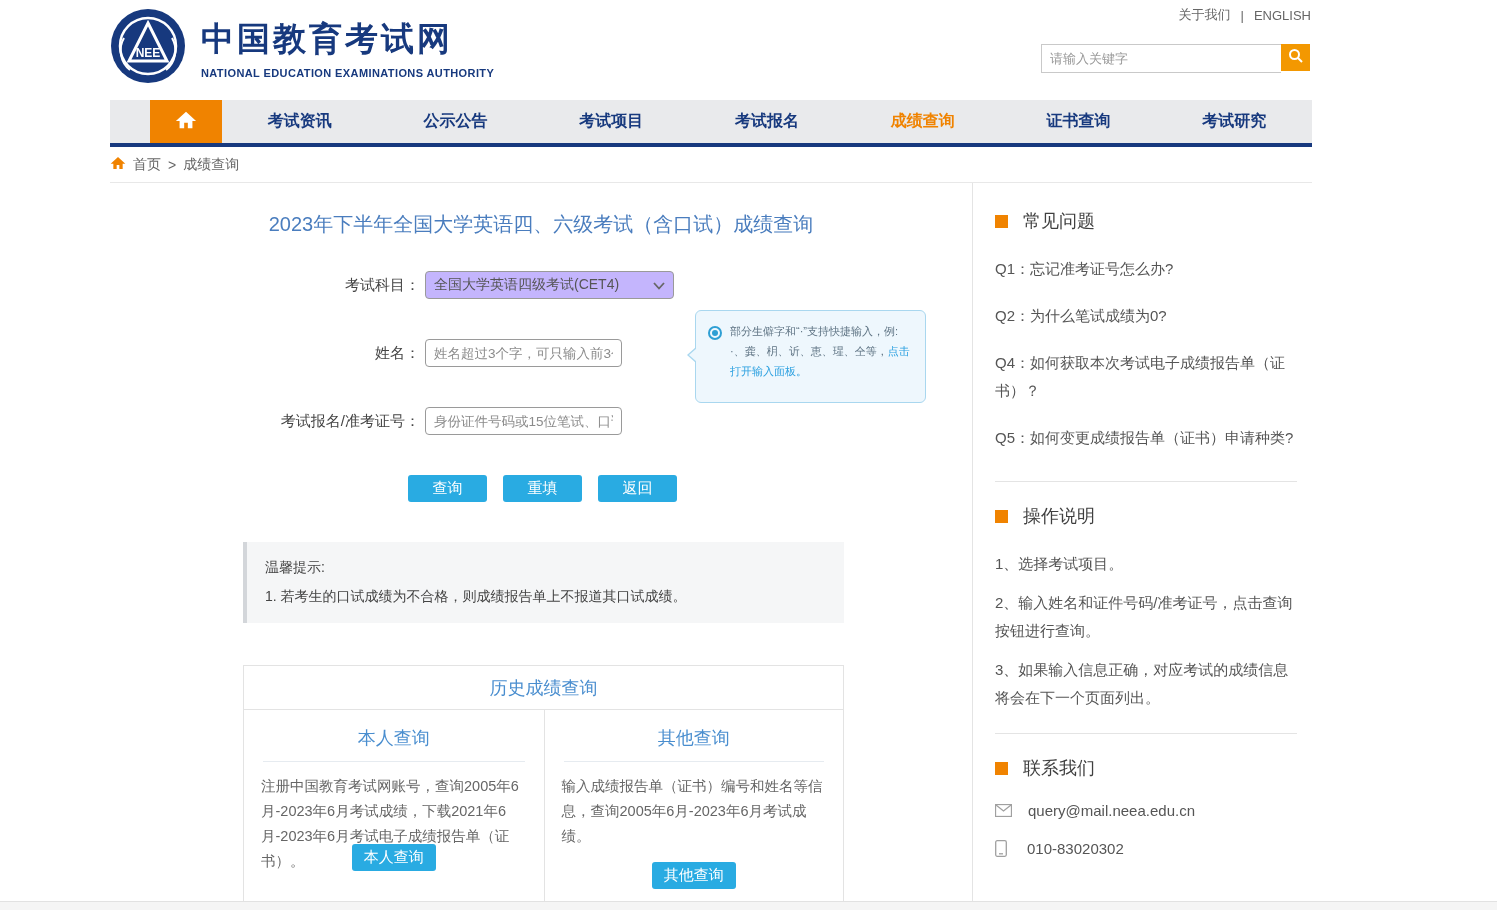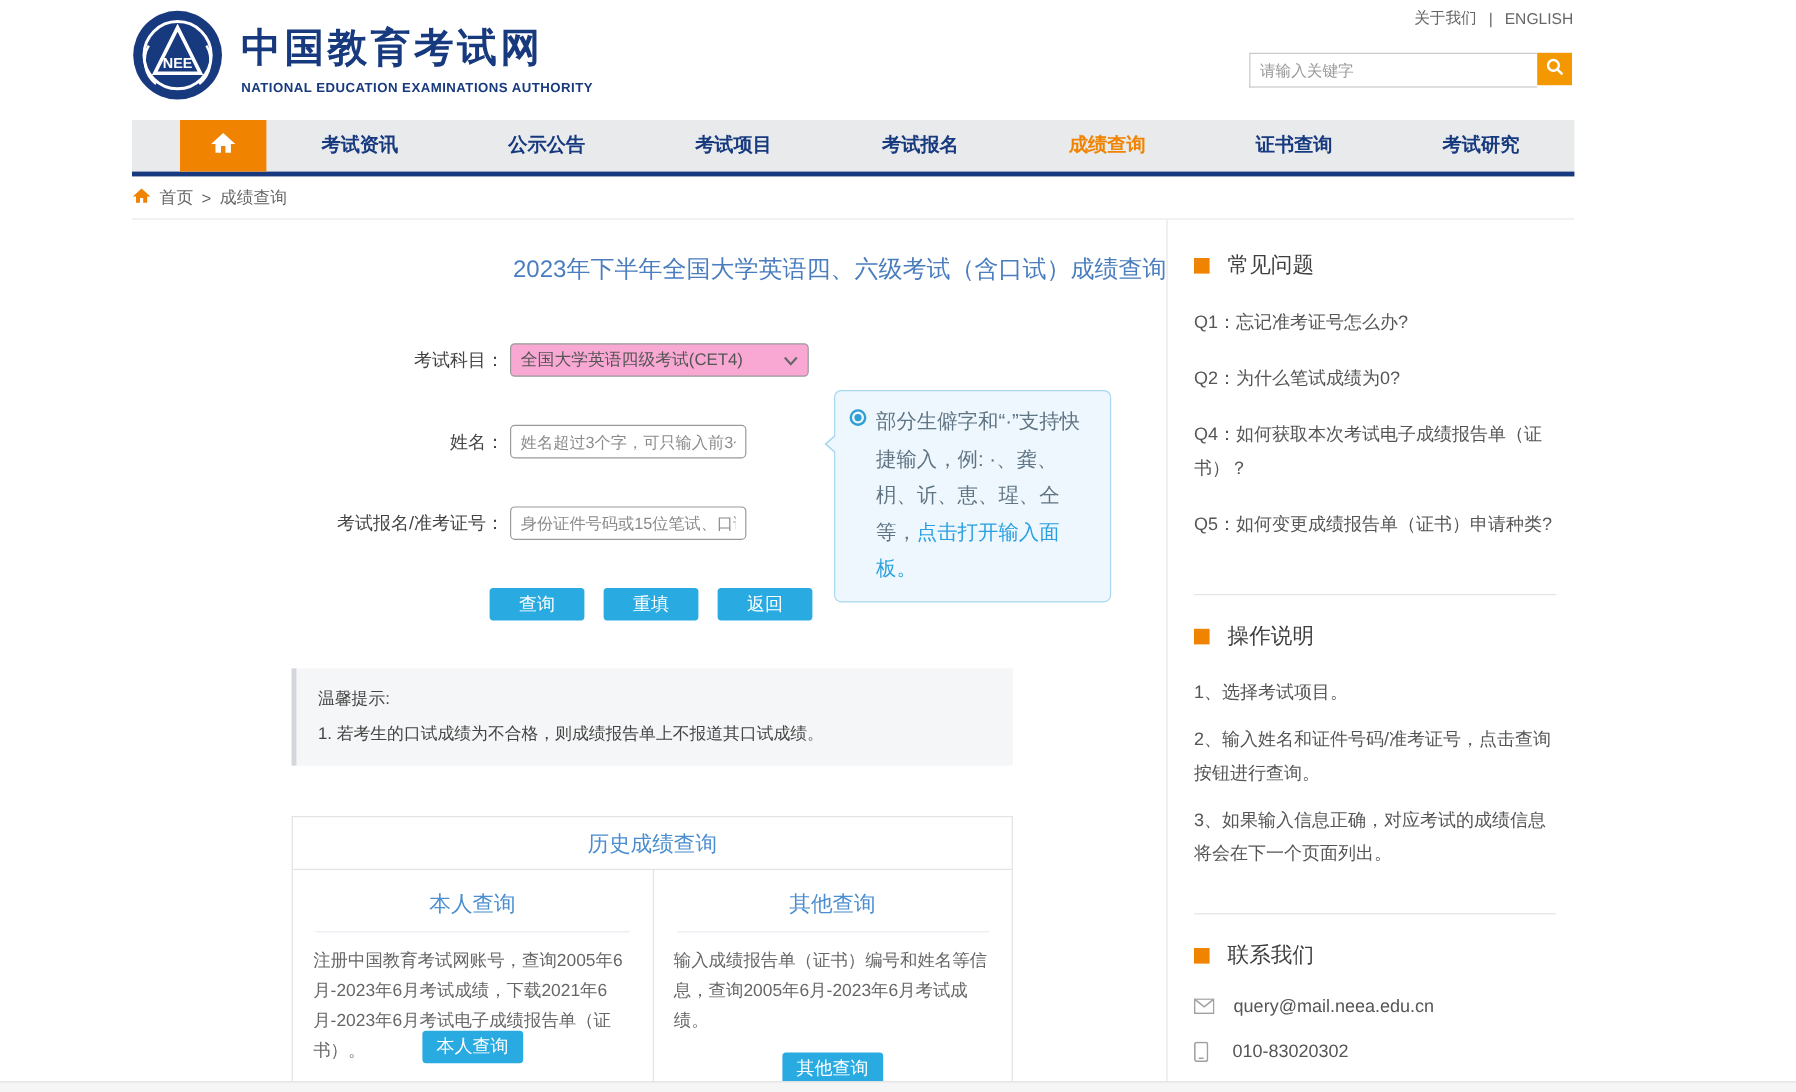--- a/index.html
+++ b/index.html
@@ -35,36 +35,36 @@
   
   .breadcrumb { margin-left:110px; width:1202px; height:36px; display:flex; align-items:center;
     gap:7px; font-size:14px; color:#666; border-bottom:1px solid #e8e8e8; }
   .breadcrumb .lnk { cursor:pointer; }
 
   
   .main { margin-left:110px; width:1202px; display:flex; height:720px; }
   .main-left { width:863px; border-right:1px solid #e4e4e4; padding-top:28px; }
   .main-right { width:338px; padding:26px 14px 0 22px; }
 
-  .page-title { text-align:right; color:#4a7dbe; font-size:20px; margin-bottom:48px; }
+  .page-title { text-align:center; color:#4a7dbe; font-size:20px; margin-bottom:33px; }
 
   
   .form { position:relative; }
   .form-row { display:flex; align-items:center; margin-bottom:40px; position:relative; }
   .form-label { width:310px; text-align:right; font-size:15px; color:#444; margin-right:5px; }
   .select-box { width:249px; height:28px; border:1px solid #9a9a9a; border-radius:4px;
     display:flex; align-items:center; justify-content:space-between; padding:0 8px;
-    font-size:14px; color:#555; cursor:pointer; background:#f9a8d4; }
+    font-size:14px; color:#555; cursor:pointer; background:#c4b5fd; }
   .text-input { width:197px; height:28px; border:1px solid #9a9a9a; border-radius:4px;
     padding:0 8px; font-size:13.5px; color:#555; outline:none; }
   .text-input::placeholder { color:#8b8b8b; }
 
   .tooltip { position:absolute; left:585px; top:-29px; width:231px; background:#eef7fd;
-    border:1px solid #a9d7ef; border-radius:6px; padding:11px 12px 11px 12px;
-    font-size:17px; line-height:1.8; color:#5f7484; display:flex; gap:8px; }
+    border:1px solid #a9d7ef; border-radius:6px; padding:11px 12px 21px 12px;
+    font-size:11px; line-height:1.8; color:#5f7484; display:flex; gap:8px; }
   .tooltip .arrow-b { position:absolute; left:-9px; top:36px; width:0; height:0;
     border-top:8px solid transparent; border-bottom:8px solid transparent; border-right:9px solid #a9d7ef; }
   .tooltip .arrow-f { position:absolute; left:-7px; top:37px; width:0; height:0;
     border-top:7px solid transparent; border-bottom:7px solid transparent; border-right:8px solid #eef7fd; }
   .radio { flex:0 0 14px; width:14px; height:14px; border:2px solid #2e9fd4; border-radius:50%;
     margin-top:4px; position:relative; }
   .radio::after { content:""; position:absolute; left:2px; top:2px; width:6px; height:6px;
     border-radius:50%; background:#2e9fd4; }
   .tooltip .link { color:#2ba0e0; cursor:pointer; }
 
@@ -87,21 +87,21 @@
   .history-col { width:50%; padding:12px 17px 20px 17px; }
   .history-col + .history-col { border-left:1px solid #e3e3e3; }
   .hcol-title { text-align:center; font-size:18px; color:#4a8ecf; padding-bottom:11px;
     border-bottom:1px solid #e6ebf0; margin:4px 2px 12px 2px; }
   .hcol-desc { font-size:14.5px; color:#666; line-height:1.72; }
   .hbtn-wrap { text-align:center; }
   .hbtn-wrap.overlap { margin-top:-30px; }
   .hbtn-wrap.below { margin-top:13px; }
 
   
-  .side-section { padding-bottom:24px; border-bottom:1px solid #e4e4e4; margin-bottom:22px; }
+  .side-section { padding-bottom:10px; border-bottom:1px solid #e4e4e4; margin-bottom:22px; }
   .side-section.last { border-bottom:none; }
   .side-title { display:flex; align-items:center; gap:15px; font-size:18px; color:#3f3f3f;
     margin-bottom:22px; }
   .bullet { width:13px; height:13px; background:#f08300; }
   .faq-item { font-size:15px; color:#555; line-height:28px; margin-bottom:19px; cursor:pointer; }
   .guide-item { font-size:15px; color:#555; line-height:28px; margin-bottom:11px; }
   .contact-row { display:flex; align-items:center; gap:16px; font-size:15px; color:#555;
     margin-bottom:21px; }
   .cicon { flex:0 0 16px; display:flex; align-items:center; }
 

